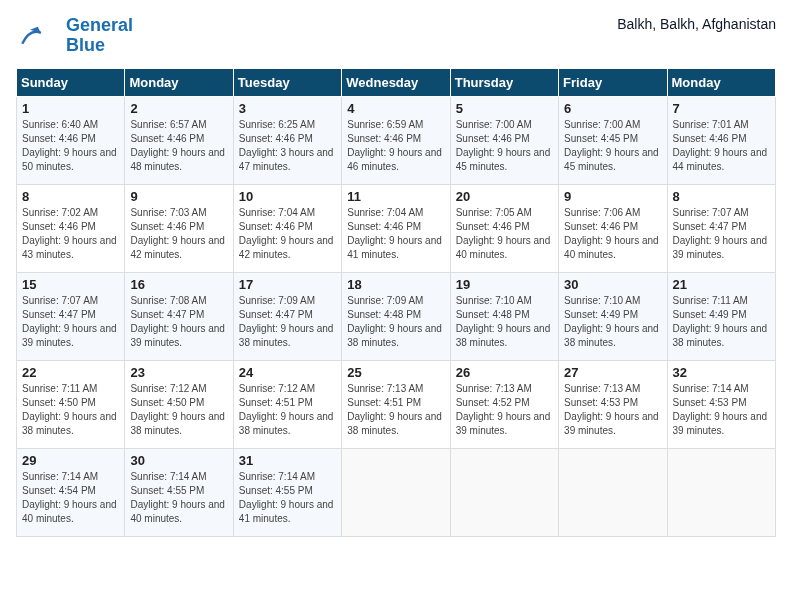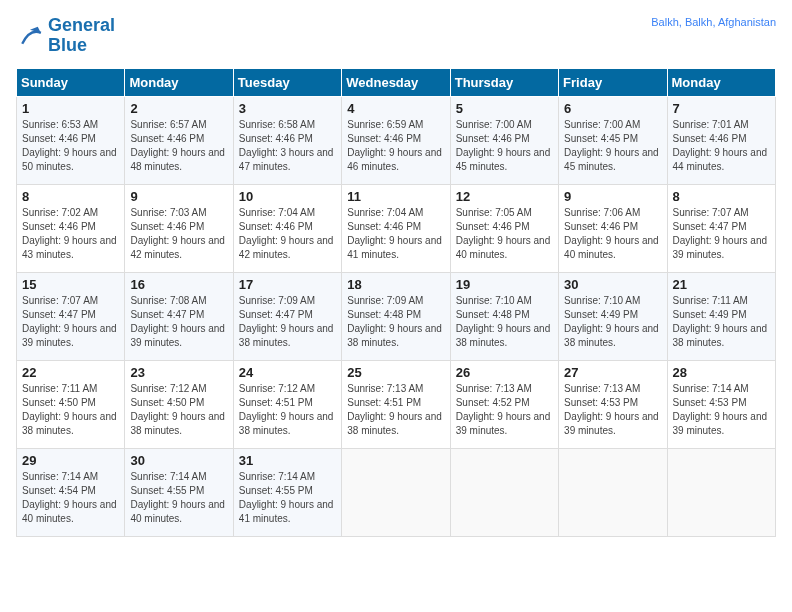--- a/index.html
+++ b/index.html
@@ -22,44 +22,45 @@
       gap: 4px;
     }
     .logo-text {
       font-size: 18px;
       font-weight: bold;
       color: #333;
       line-height: 1.1;
     }
     .logo-text span {
       color: #1a6faf;
+      margin-left: 18px;
     }
     .logo-icon {
       width: 28px;
       height: 28px;
     }
     .title-block {
       text-align: right;
     }
     .calendar-title {
       font-size: 32px;
       font-weight: bold;
       color: #333;
     }
     .calendar-subtitle {
-      font-size: 11px;
-      color: #3b82f6;
+      font-size: 14px;
+      color: #0f172a;
     }
     table {
       width: 100%;
       border-collapse: collapse;
       table-layout: fixed;
     }
     thead tr th {
-      background-color: #0369a1;
+      background-color: #0c4a6e;
       color: #fff;
       font-size: 13px;
       font-weight: bold;
       padding: 6px 4px;
       text-align: left;
       border: 1px solid #fff;
     }
     tbody tr td {
       vertical-align: top;
       padding: 4px 5px;
@@ -118,54 +119,54 @@
       <th>Monday</th>
       <th>Tuesday</th>
       <th>Wednesday</th>
       <th>Thursday</th>
       <th>Friday</th>
       <th>Monday</th>
     </tr>
   </thead>
   <tbody id="calendar-body">
   <tr>
-        <td><span class="day-num">1</span><span class="cell-text">Sunrise: 6:53 AM</span><br><span class="cell-text">Sunset: 4:46 PM</span><br><span class="cell-text">Daylight: 9 hours and 50 minutes.</span></td>
+        <td><span class="day-num">1</span><span class="cell-text">Sunrise: 6:40 AM</span><br><span class="cell-text">Sunset: 4:46 PM</span><br><span class="cell-text">Daylight: 9 hours and 50 minutes.</span></td>
         <td><span class="day-num">2</span><span class="cell-text">Sunrise: 6:57 AM</span><br><span class="cell-text">Sunset: 4:46 PM</span><br><span class="cell-text">Daylight: 9 hours and 48 minutes.</span></td>
-        <td><span class="day-num">3</span><span class="cell-text">Sunrise: 6:58 AM</span><br><span class="cell-text">Sunset: 4:46 PM</span><br><span class="cell-text">Daylight: 3 hours and 47 minutes.</span></td>
+        <td><span class="day-num">3</span><span class="cell-text">Sunrise: 6:25 AM</span><br><span class="cell-text">Sunset: 4:46 PM</span><br><span class="cell-text">Daylight: 3 hours and 47 minutes.</span></td>
         <td><span class="day-num">4</span><span class="cell-text">Sunrise: 6:59 AM</span><br><span class="cell-text">Sunset: 4:46 PM</span><br><span class="cell-text">Daylight: 9 hours and 46 minutes.</span></td>
         <td><span class="day-num">5</span><span class="cell-text">Sunrise: 7:00 AM</span><br><span class="cell-text">Sunset: 4:46 PM</span><br><span class="cell-text">Daylight: 9 hours and 45 minutes.</span></td>
         <td><span class="day-num">6</span><span class="cell-text">Sunrise: 7:00 AM</span><br><span class="cell-text">Sunset: 4:45 PM</span><br><span class="cell-text">Daylight: 9 hours and 45 minutes.</span></td>
         <td><span class="day-num">7</span><span class="cell-text">Sunrise: 7:01 AM</span><br><span class="cell-text">Sunset: 4:46 PM</span><br><span class="cell-text">Daylight: 9 hours and 44 minutes.</span></td>
       </tr>
       <tr>
         <td><span class="day-num">8</span><span class="cell-text">Sunrise: 7:02 AM</span><br><span class="cell-text">Sunset: 4:46 PM</span><br><span class="cell-text">Daylight: 9 hours and 43 minutes.</span></td>
         <td><span class="day-num">9</span><span class="cell-text">Sunrise: 7:03 AM</span><br><span class="cell-text">Sunset: 4:46 PM</span><br><span class="cell-text">Daylight: 9 hours and 42 minutes.</span></td>
         <td><span class="day-num">10</span><span class="cell-text">Sunrise: 7:04 AM</span><br><span class="cell-text">Sunset: 4:46 PM</span><br><span class="cell-text">Daylight: 9 hours and 42 minutes.</span></td>
         <td><span class="day-num">11</span><span class="cell-text">Sunrise: 7:04 AM</span><br><span class="cell-text">Sunset: 4:46 PM</span><br><span class="cell-text">Daylight: 9 hours and 41 minutes.</span></td>
-        <td><span class="day-num">12</span><span class="cell-text">Sunrise: 7:05 AM</span><br><span class="cell-text">Sunset: 4:46 PM</span><br><span class="cell-text">Daylight: 9 hours and 40 minutes.</span></td>
+        <td><span class="day-num">20</span><span class="cell-text">Sunrise: 7:05 AM</span><br><span class="cell-text">Sunset: 4:46 PM</span><br><span class="cell-text">Daylight: 9 hours and 40 minutes.</span></td>
         <td><span class="day-num">9</span><span class="cell-text">Sunrise: 7:06 AM</span><br><span class="cell-text">Sunset: 4:46 PM</span><br><span class="cell-text">Daylight: 9 hours and 40 minutes.</span></td>
         <td><span class="day-num">8</span><span class="cell-text">Sunrise: 7:07 AM</span><br><span class="cell-text">Sunset: 4:47 PM</span><br><span class="cell-text">Daylight: 9 hours and 39 minutes.</span></td>
       </tr>
       <tr>
         <td><span class="day-num">15</span><span class="cell-text">Sunrise: 7:07 AM</span><br><span class="cell-text">Sunset: 4:47 PM</span><br><span class="cell-text">Daylight: 9 hours and 39 minutes.</span></td>
         <td><span class="day-num">16</span><span class="cell-text">Sunrise: 7:08 AM</span><br><span class="cell-text">Sunset: 4:47 PM</span><br><span class="cell-text">Daylight: 9 hours and 39 minutes.</span></td>
         <td><span class="day-num">17</span><span class="cell-text">Sunrise: 7:09 AM</span><br><span class="cell-text">Sunset: 4:47 PM</span><br><span class="cell-text">Daylight: 9 hours and 38 minutes.</span></td>
         <td><span class="day-num">18</span><span class="cell-text">Sunrise: 7:09 AM</span><br><span class="cell-text">Sunset: 4:48 PM</span><br><span class="cell-text">Daylight: 9 hours and 38 minutes.</span></td>
         <td><span class="day-num">19</span><span class="cell-text">Sunrise: 7:10 AM</span><br><span class="cell-text">Sunset: 4:48 PM</span><br><span class="cell-text">Daylight: 9 hours and 38 minutes.</span></td>
         <td><span class="day-num">30</span><span class="cell-text">Sunrise: 7:10 AM</span><br><span class="cell-text">Sunset: 4:49 PM</span><br><span class="cell-text">Daylight: 9 hours and 38 minutes.</span></td>
         <td><span class="day-num">21</span><span class="cell-text">Sunrise: 7:11 AM</span><br><span class="cell-text">Sunset: 4:49 PM</span><br><span class="cell-text">Daylight: 9 hours and 38 minutes.</span></td>
       </tr>
       <tr>
         <td><span class="day-num">22</span><span class="cell-text">Sunrise: 7:11 AM</span><br><span class="cell-text">Sunset: 4:50 PM</span><br><span class="cell-text">Daylight: 9 hours and 38 minutes.</span></td>
         <td><span class="day-num">23</span><span class="cell-text">Sunrise: 7:12 AM</span><br><span class="cell-text">Sunset: 4:50 PM</span><br><span class="cell-text">Daylight: 9 hours and 38 minutes.</span></td>
         <td><span class="day-num">24</span><span class="cell-text">Sunrise: 7:12 AM</span><br><span class="cell-text">Sunset: 4:51 PM</span><br><span class="cell-text">Daylight: 9 hours and 38 minutes.</span></td>
         <td><span class="day-num">25</span><span class="cell-text">Sunrise: 7:13 AM</span><br><span class="cell-text">Sunset: 4:51 PM</span><br><span class="cell-text">Daylight: 9 hours and 38 minutes.</span></td>
         <td><span class="day-num">26</span><span class="cell-text">Sunrise: 7:13 AM</span><br><span class="cell-text">Sunset: 4:52 PM</span><br><span class="cell-text">Daylight: 9 hours and 39 minutes.</span></td>
         <td><span class="day-num">27</span><span class="cell-text">Sunrise: 7:13 AM</span><br><span class="cell-text">Sunset: 4:53 PM</span><br><span class="cell-text">Daylight: 9 hours and 39 minutes.</span></td>
-        <td><span class="day-num">28</span><span class="cell-text">Sunrise: 7:14 AM</span><br><span class="cell-text">Sunset: 4:53 PM</span><br><span class="cell-text">Daylight: 9 hours and 39 minutes.</span></td>
+        <td><span class="day-num">32</span><span class="cell-text">Sunrise: 7:14 AM</span><br><span class="cell-text">Sunset: 4:53 PM</span><br><span class="cell-text">Daylight: 9 hours and 39 minutes.</span></td>
       </tr>
       <tr>
         <td><span class="day-num">29</span><span class="cell-text">Sunrise: 7:14 AM</span><br><span class="cell-text">Sunset: 4:54 PM</span><br><span class="cell-text">Daylight: 9 hours and 40 minutes.</span></td>
         <td><span class="day-num">30</span><span class="cell-text">Sunrise: 7:14 AM</span><br><span class="cell-text">Sunset: 4:55 PM</span><br><span class="cell-text">Daylight: 9 hours and 40 minutes.</span></td>
         <td><span class="day-num">31</span><span class="cell-text">Sunrise: 7:14 AM</span><br><span class="cell-text">Sunset: 4:55 PM</span><br><span class="cell-text">Daylight: 9 hours and 41 minutes.</span></td>
         <td class="empty-cell"></td>
         <td class="empty-cell"></td>
         <td class="empty-cell"></td>
         <td class="empty-cell"></td>
       </tr>

